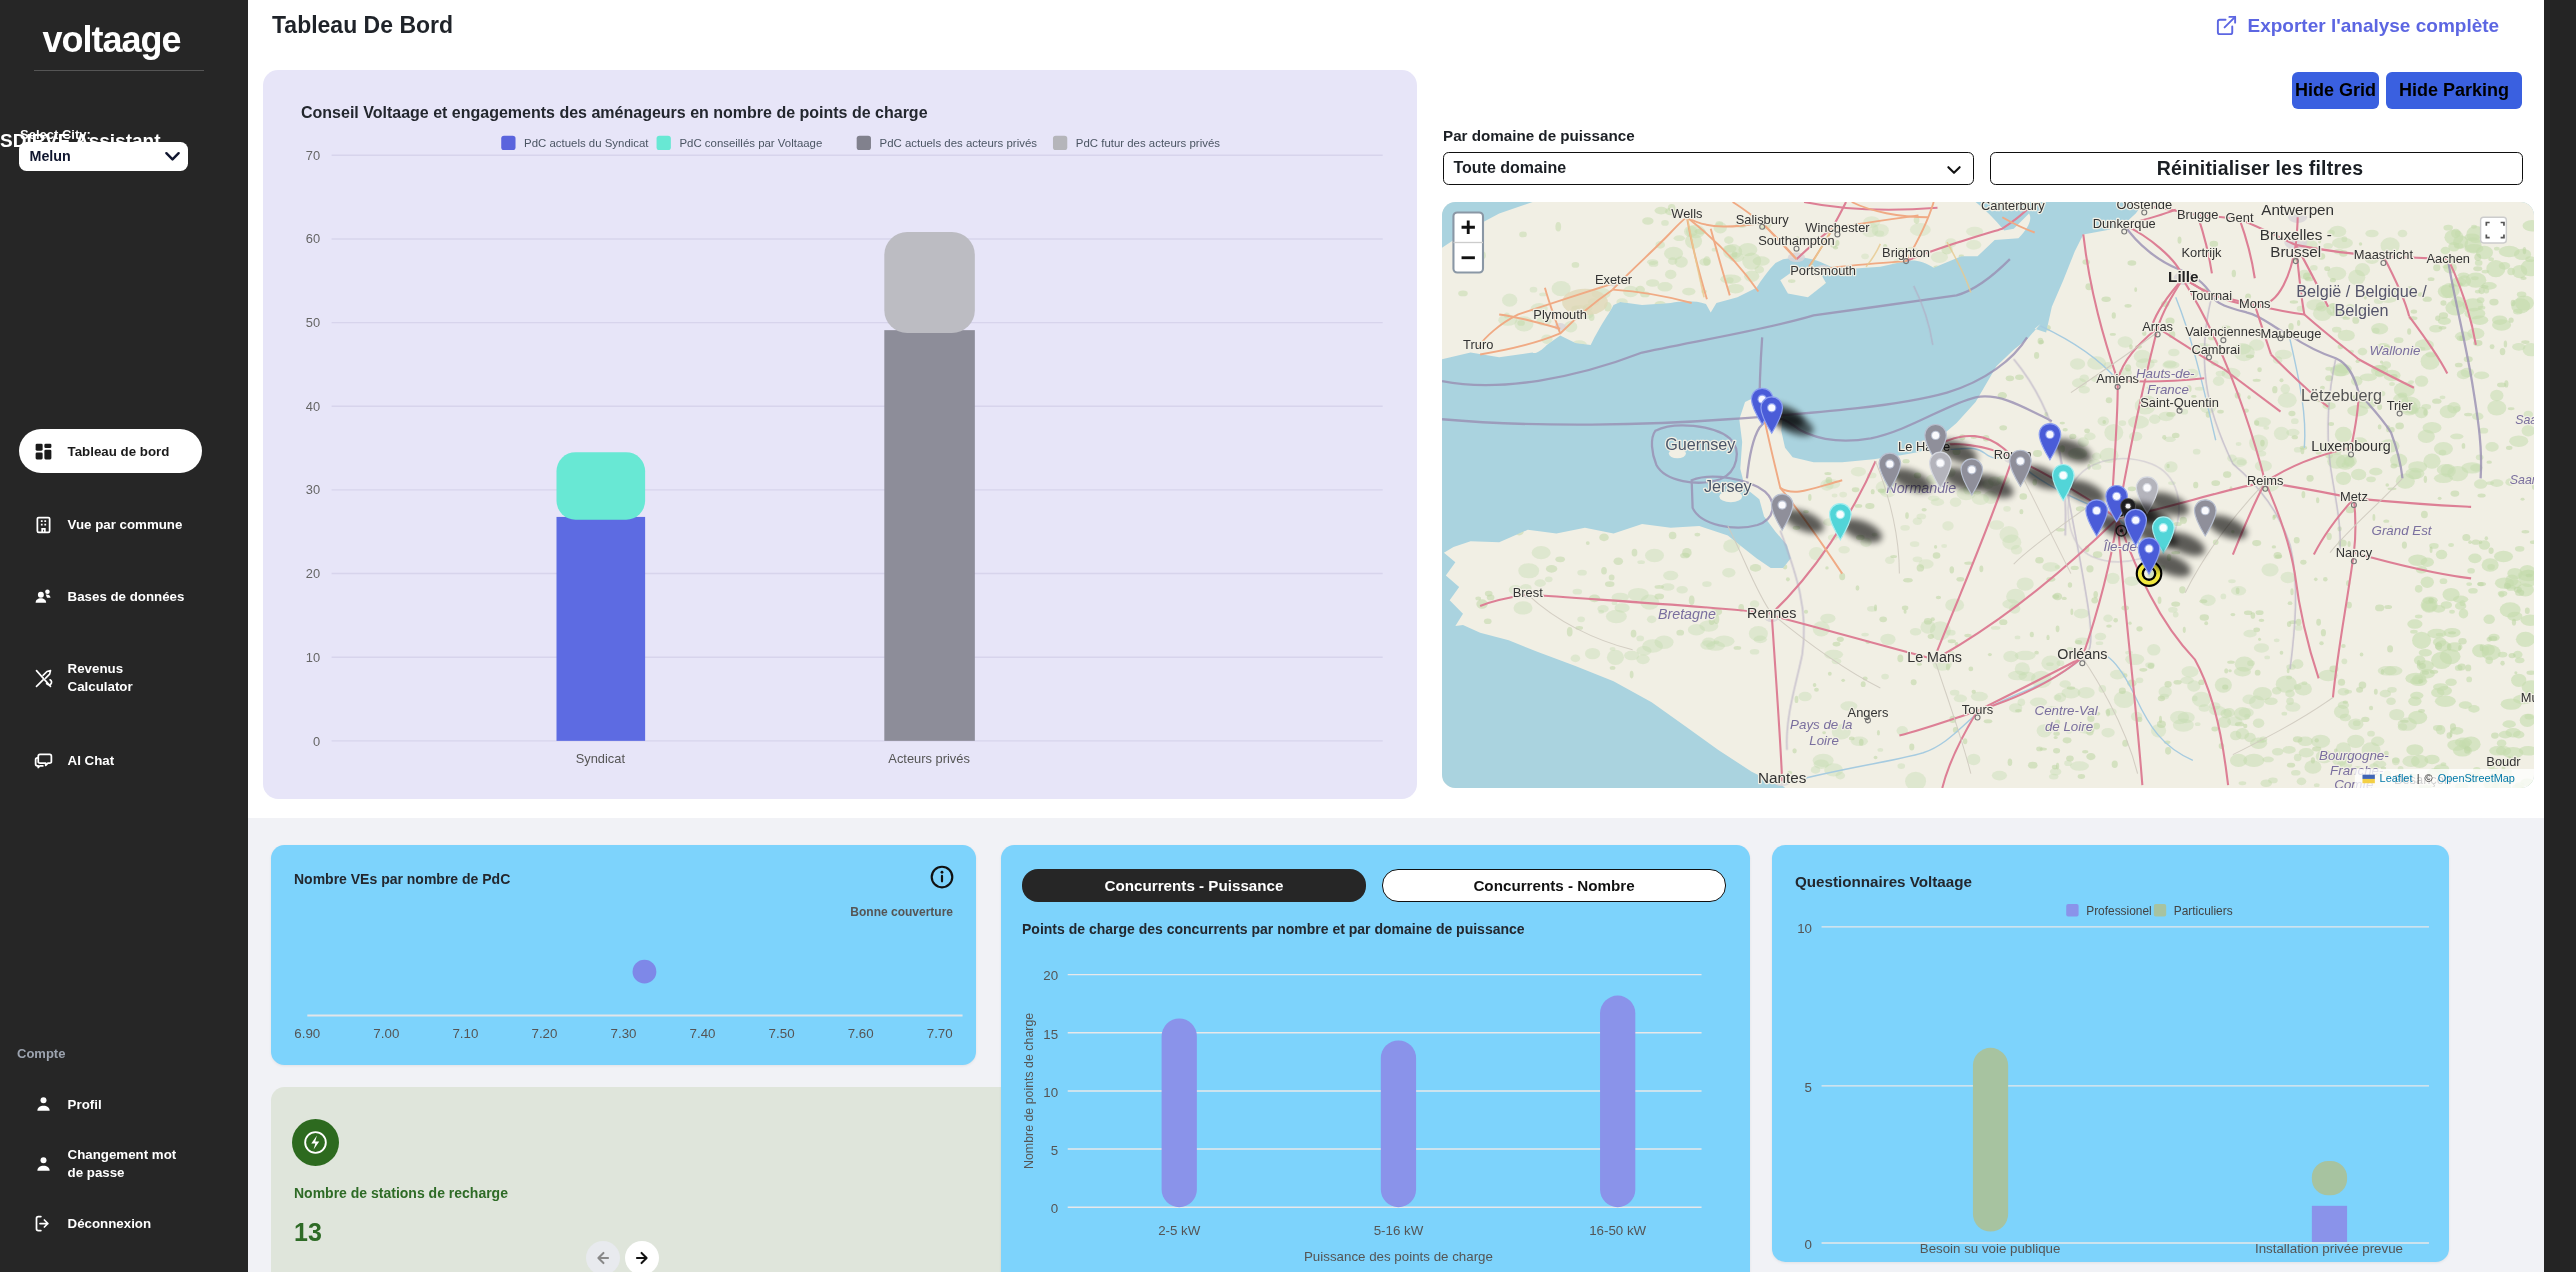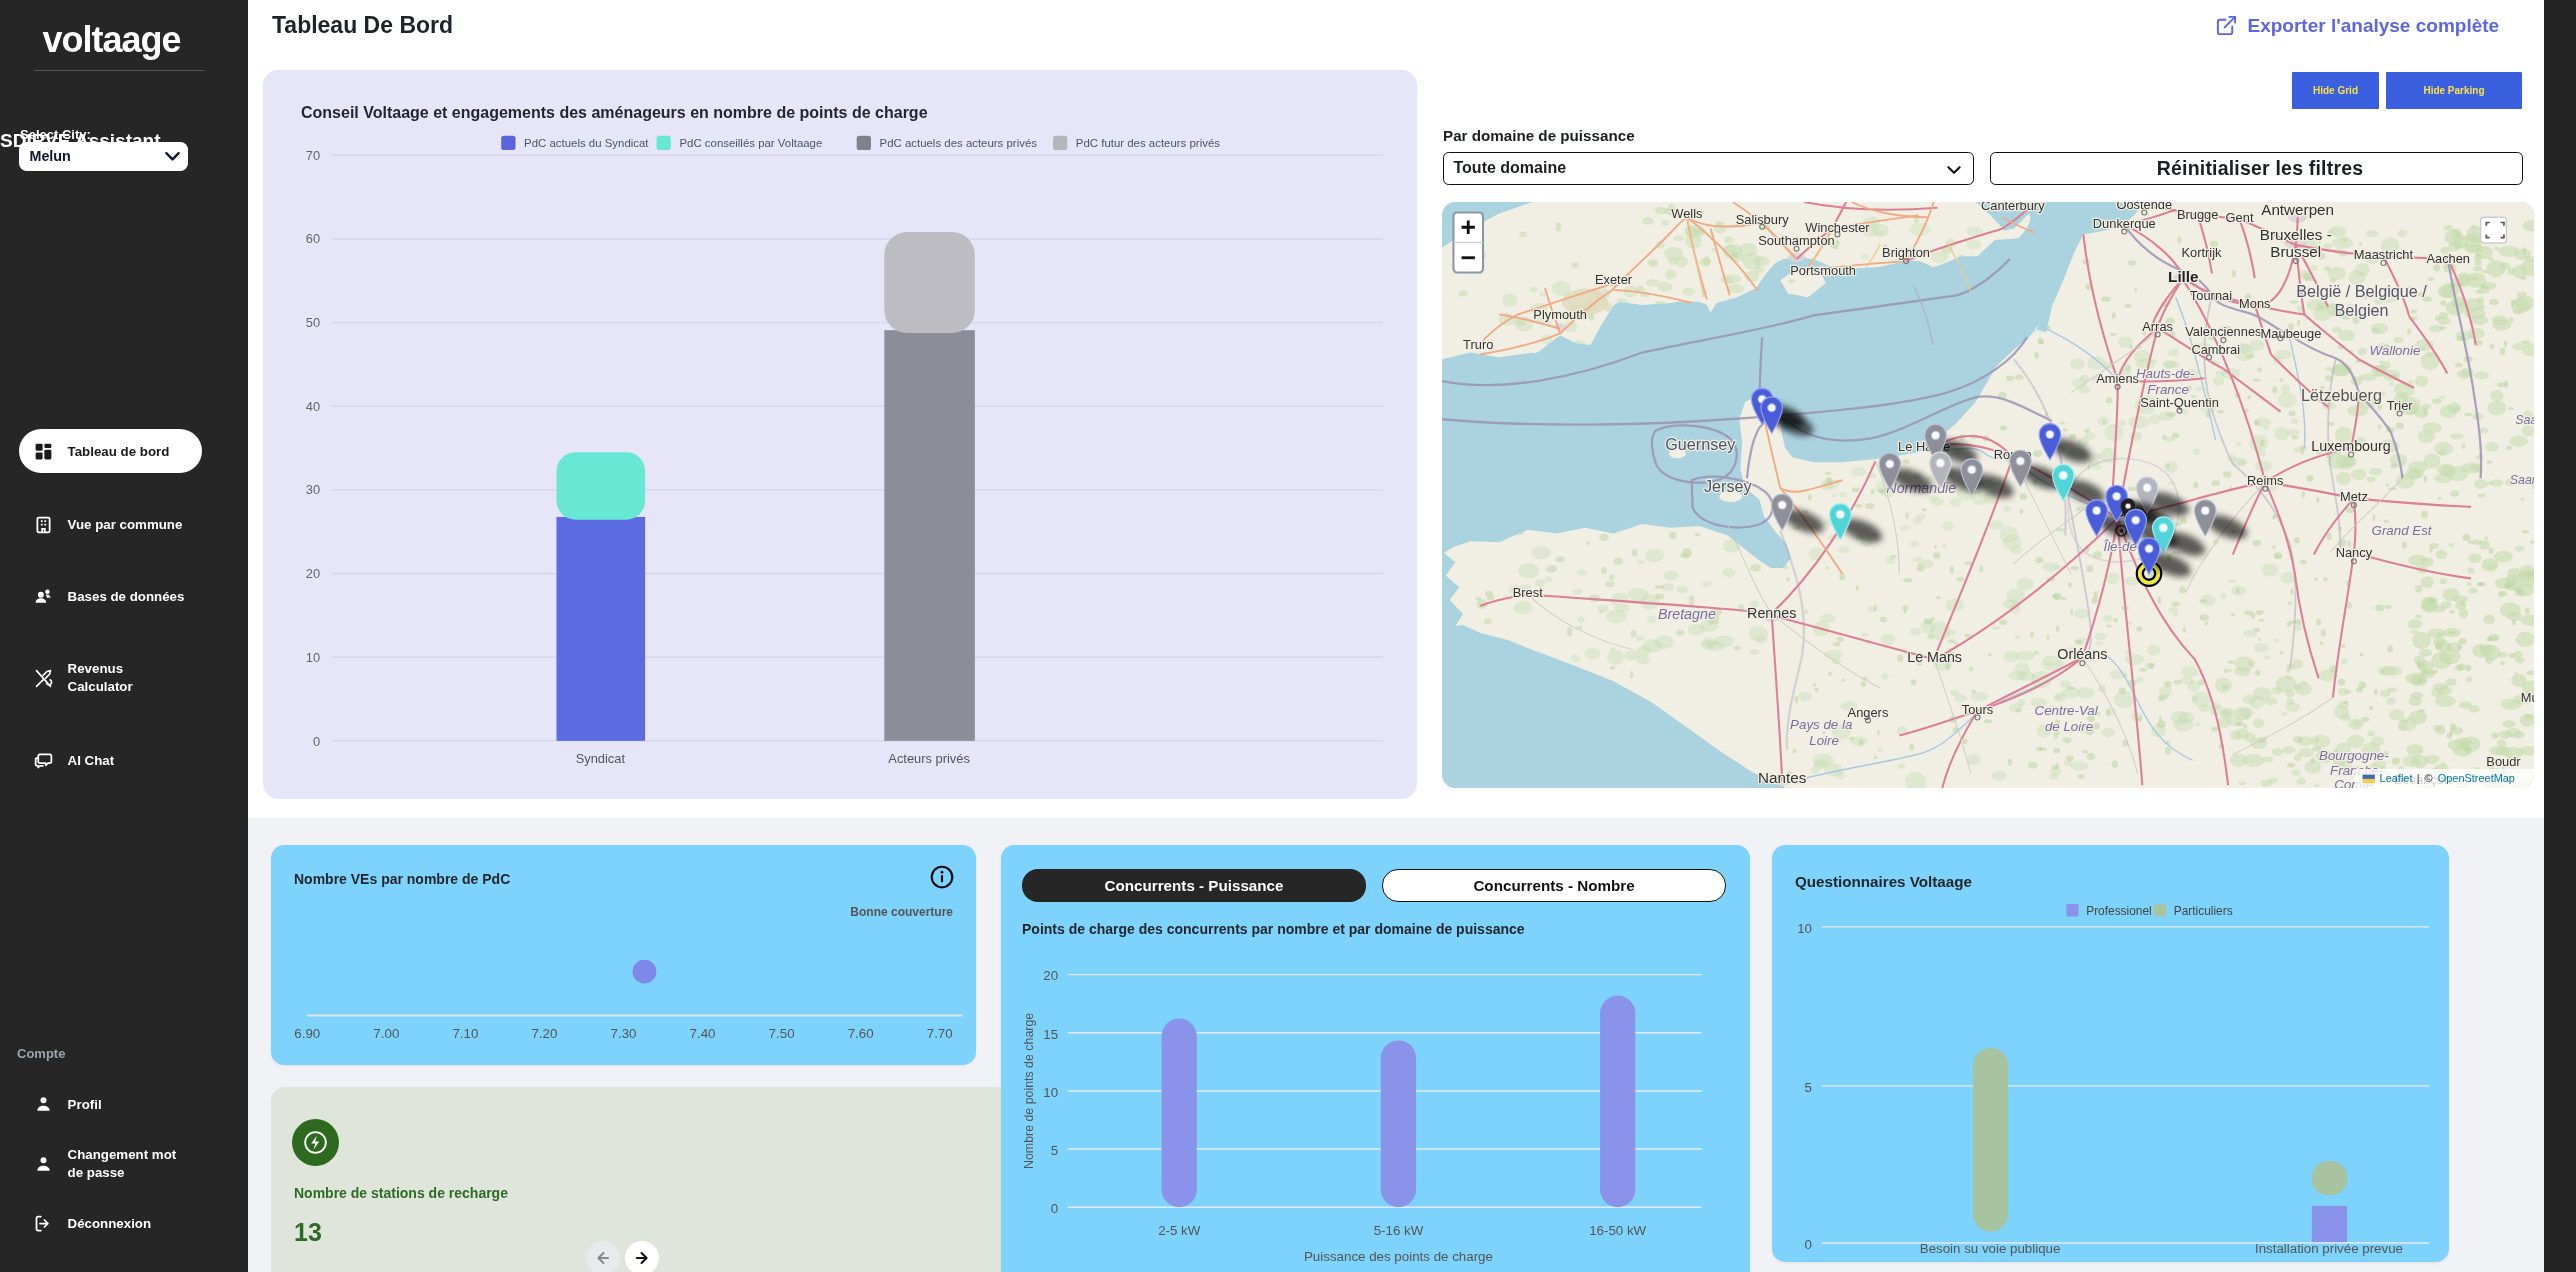--- a/index.html
+++ b/index.html
@@ -21,21 +21,21 @@
 #compte { position:absolute; left:17px; top:1046px; color:#9ca3af; font-weight:700; font-size:13px; }
 
 #rightstrip { position:absolute; left:2544px; top:0; width:32px; height:1273px; background:#242424; }
 
 #h1 { position:absolute; left:272px; top:12.4px; font-size:23px; font-weight:700; color:#1f2329; }
 #export { position:absolute; left:2215px; top:14.3px; color:#5c66e2; font-weight:700; font-size:19px; display:flex; gap:9.5px; align-items:center; }
 
 #pcard { position:absolute; left:263px; top:70px; width:1154px; height:729px; background:#e7e5f8; border-radius:15.2px; }
 #pcard h3 { position:absolute; left:38px; top:34px; font-size:16px; font-weight:700; color:#23272e; }
 
-.bluebtn { position:absolute; top:72px; height:37px; background:#3a60e0; color:#fde047; font-weight:700; font-size:10px; border-radius:1px; display:flex; align-items:center; justify-content:center; }
+.bluebtn { position:absolute; top:72px; height:37px; background:#3a60e0; color:#000000; font-weight:700; font-size:18px; border-radius:6px; display:flex; align-items:center; justify-content:center; }
 #pardom { position:absolute; left:1443px; top:127px; font-size:15.2px; font-weight:700; color:#1b1f24; }
 #domsel { position:absolute; left:1443px; top:152px; width:531px; height:33px; border:1.9px solid #0f0f0f; border-radius:5.7px; background:#fff; font-size:16px; font-weight:700; color:#1b1f24; line-height:30.5px; padding-left:9.5px; }
 #resetbtn { position:absolute; left:1990px; top:152px; width:533px; height:33px; border:1.9px solid #0f0f0f; border-radius:5.7px; background:#fff; font-size:19.5px; letter-spacing:0.2px; font-weight:700; color:#1b1f24; text-align:center; line-height:30.5px;padding-left:7px; }
 
 #map { position:absolute; left:1442px; top:202px; width:1092px; height:586px; border-radius:13.3px; overflow:hidden; background:#f2efe9; }
 
 #bottom { position:absolute; left:248px; top:818px; width:2296px; height:454px; background:#f1f2f6; }
 .card { position:absolute; background:#7dd3fc; border-radius:13.3px; box-shadow:0 1px 2.9px rgba(0,0,0,0.07); }
 #card1 { left:23px; top:27px; width:705px; height:220px; }
 #card1 h3 { position:absolute; left:23px; top:26px; font-size:14px; font-weight:700; color:#23272e; }

